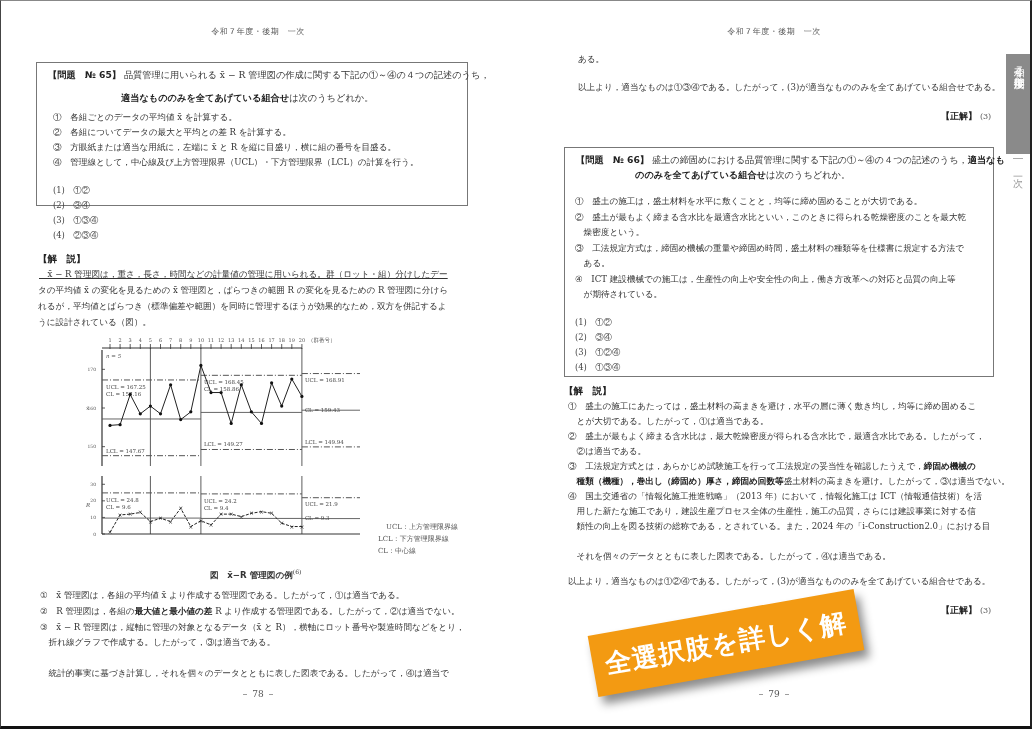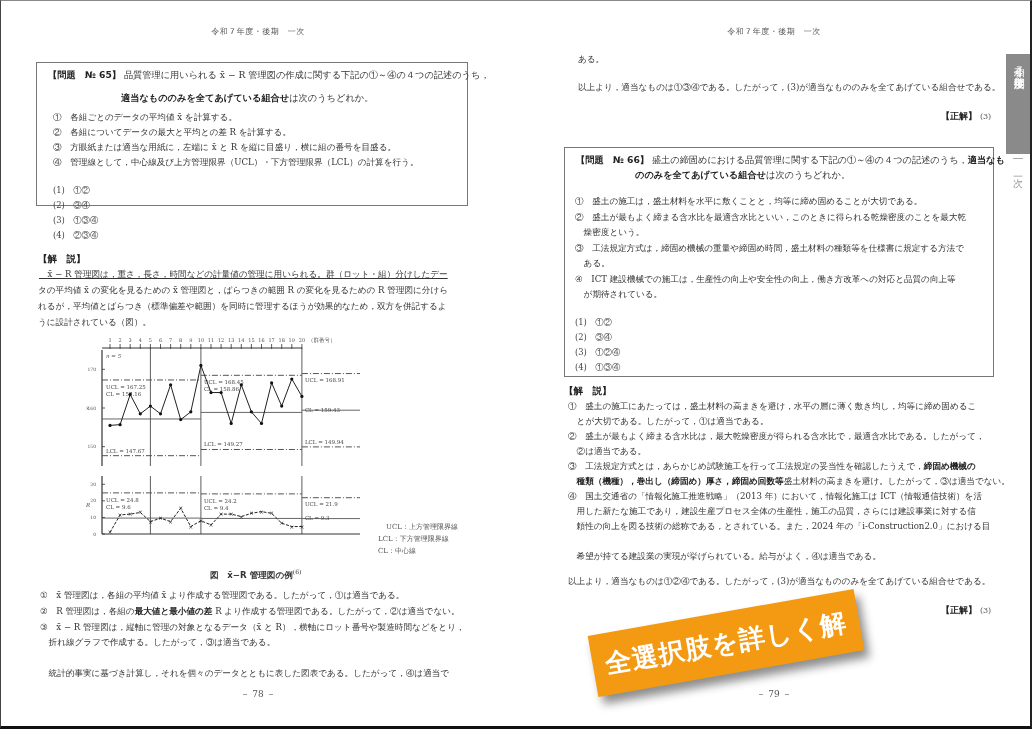--- a/index.html
+++ b/index.html
@@ -257,21 +257,21 @@
   <div class="section-label" style="left:48px;top:385px;">【解　説】</div>
   <div class="line sm" style="left:52px;top:401px;">①　盛土の施工にあたっては，盛土材料の高まきを避け，水平の層に薄く敷き均し，均等に締め固めるこ</div>
   <div class="line sm" style="left:52px;top:416px;">　とが大切である。したがって，①は適当である。</div>
   <div class="line sm" style="left:52px;top:431px;">②　盛土が最もよく締まる含水比は，最大乾燥密度が得られる含水比で，最適含水比である。したがって，</div>
   <div class="line sm" style="left:52px;top:446px;">　②は適当である。</div>
   <div class="line sm" style="left:52px;top:461px;"><span>③　工法規定方式とは，あらかじめ試験施工を行って工法規定の妥当性を確認したうえで，</span><span class="bold">締固め機械の</span></div>
   <div class="line sm" style="left:52px;top:476px;"><span class="bold">　種類（機種），巻出し（締固め）厚さ，締固め回数等</span><span>盛土材料の高まきを避け。したがって，③は適当でない。</span></div>
   <div class="line sm" style="left:52px;top:491px;">④　国土交通省の「情報化施工推進戦略」（2013 年）において，情報化施工は ICT（情報通信技術）を活</div>
   <div class="line sm" style="left:52px;top:506px;">　用した新たな施工であり，建設生産プロセス全体の生産性，施工の品質，さらには建設事業に対する信</div>
   <div class="line sm" style="left:52px;top:521px;">　頼性の向上を図る技術の総称である，とされている。また，2024 年の「i-Construction2.0」における目</div>
-  <div class="line sm" style="left:52px;top:551px;">　希望が持てる建設業の実現が挙げられている。給与がよく，④は適当である。</div>
+  <div class="line sm" style="left:52px;top:551px;">　それを個々のデータとともに表した図表である。したがって，④は適当である。</div>
 
   <div class="line sm" style="left:52px;top:576px;">以上より，適当なものは①②④である。したがって，(3)が適当なもののみを全てあげている組合せである。</div>
   <div class="answer" style="left:425px;top:604px;"><b>【正解】</b> <span style="font-size:8px;color:#555;">(3)</span></div>
 
   <div class="page-num">－ 79 －</div>
 </div>
 
 <div class="side-tab"><span style="writing-mode:vertical-rl;display:inline-block;">令和７年度・後期</span></div>
 <div class="side-sub"><span class="bar"></span><span style="writing-mode:vertical-rl;display:inline-block;">一次</span></div>
 

